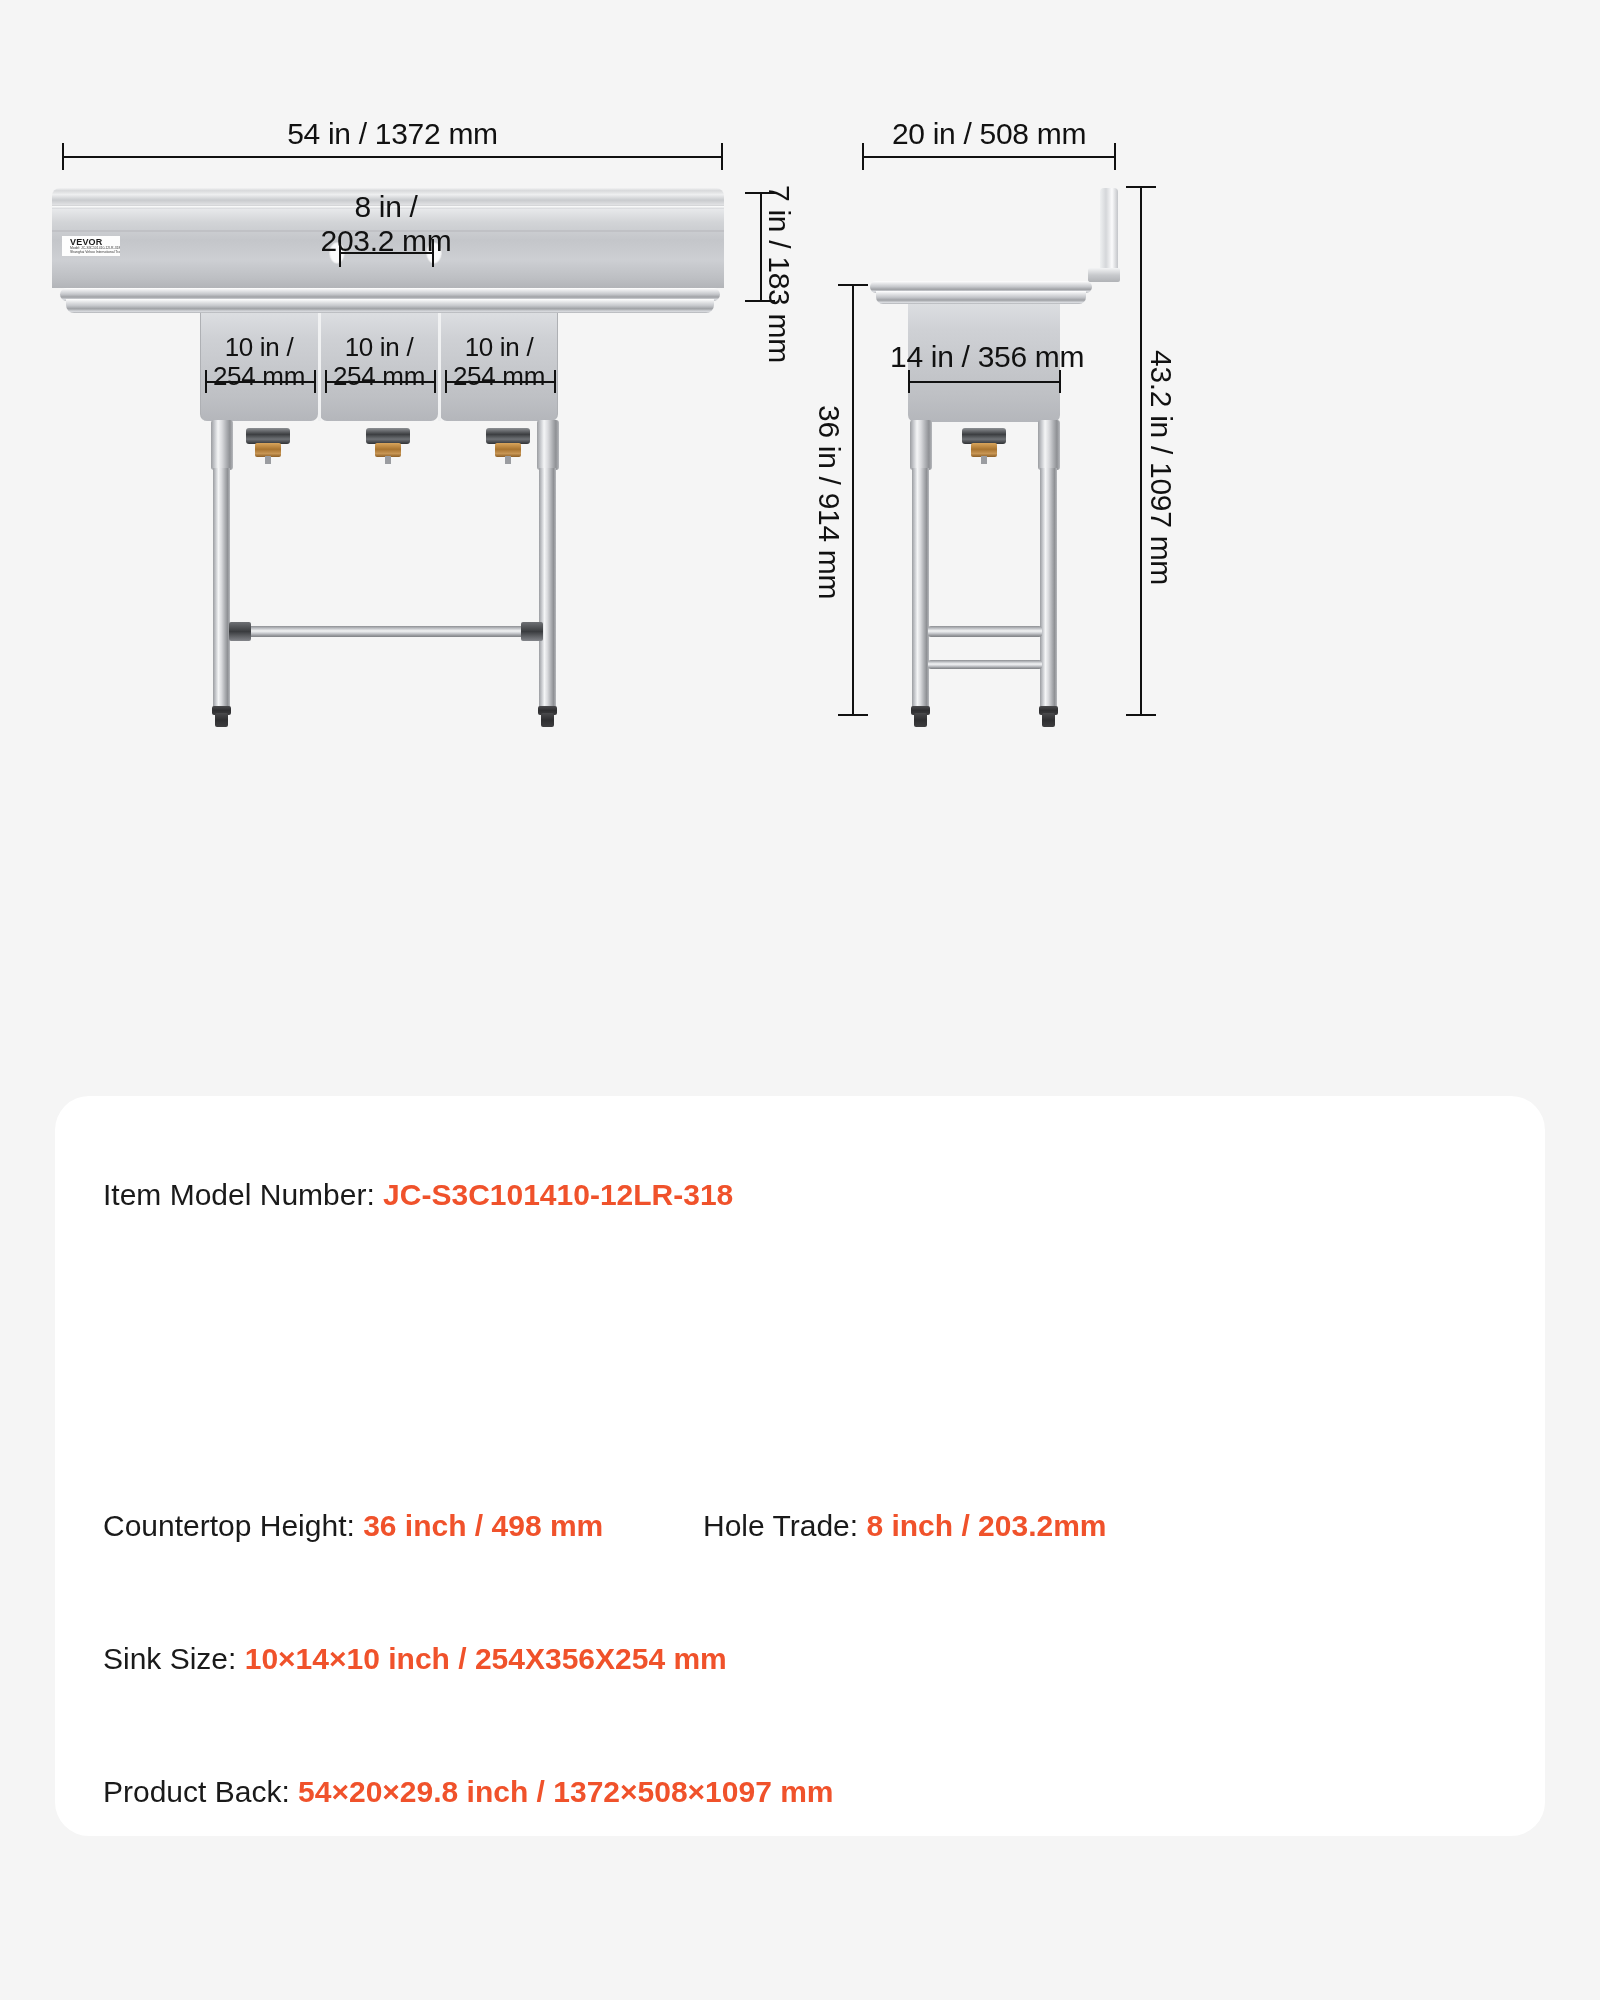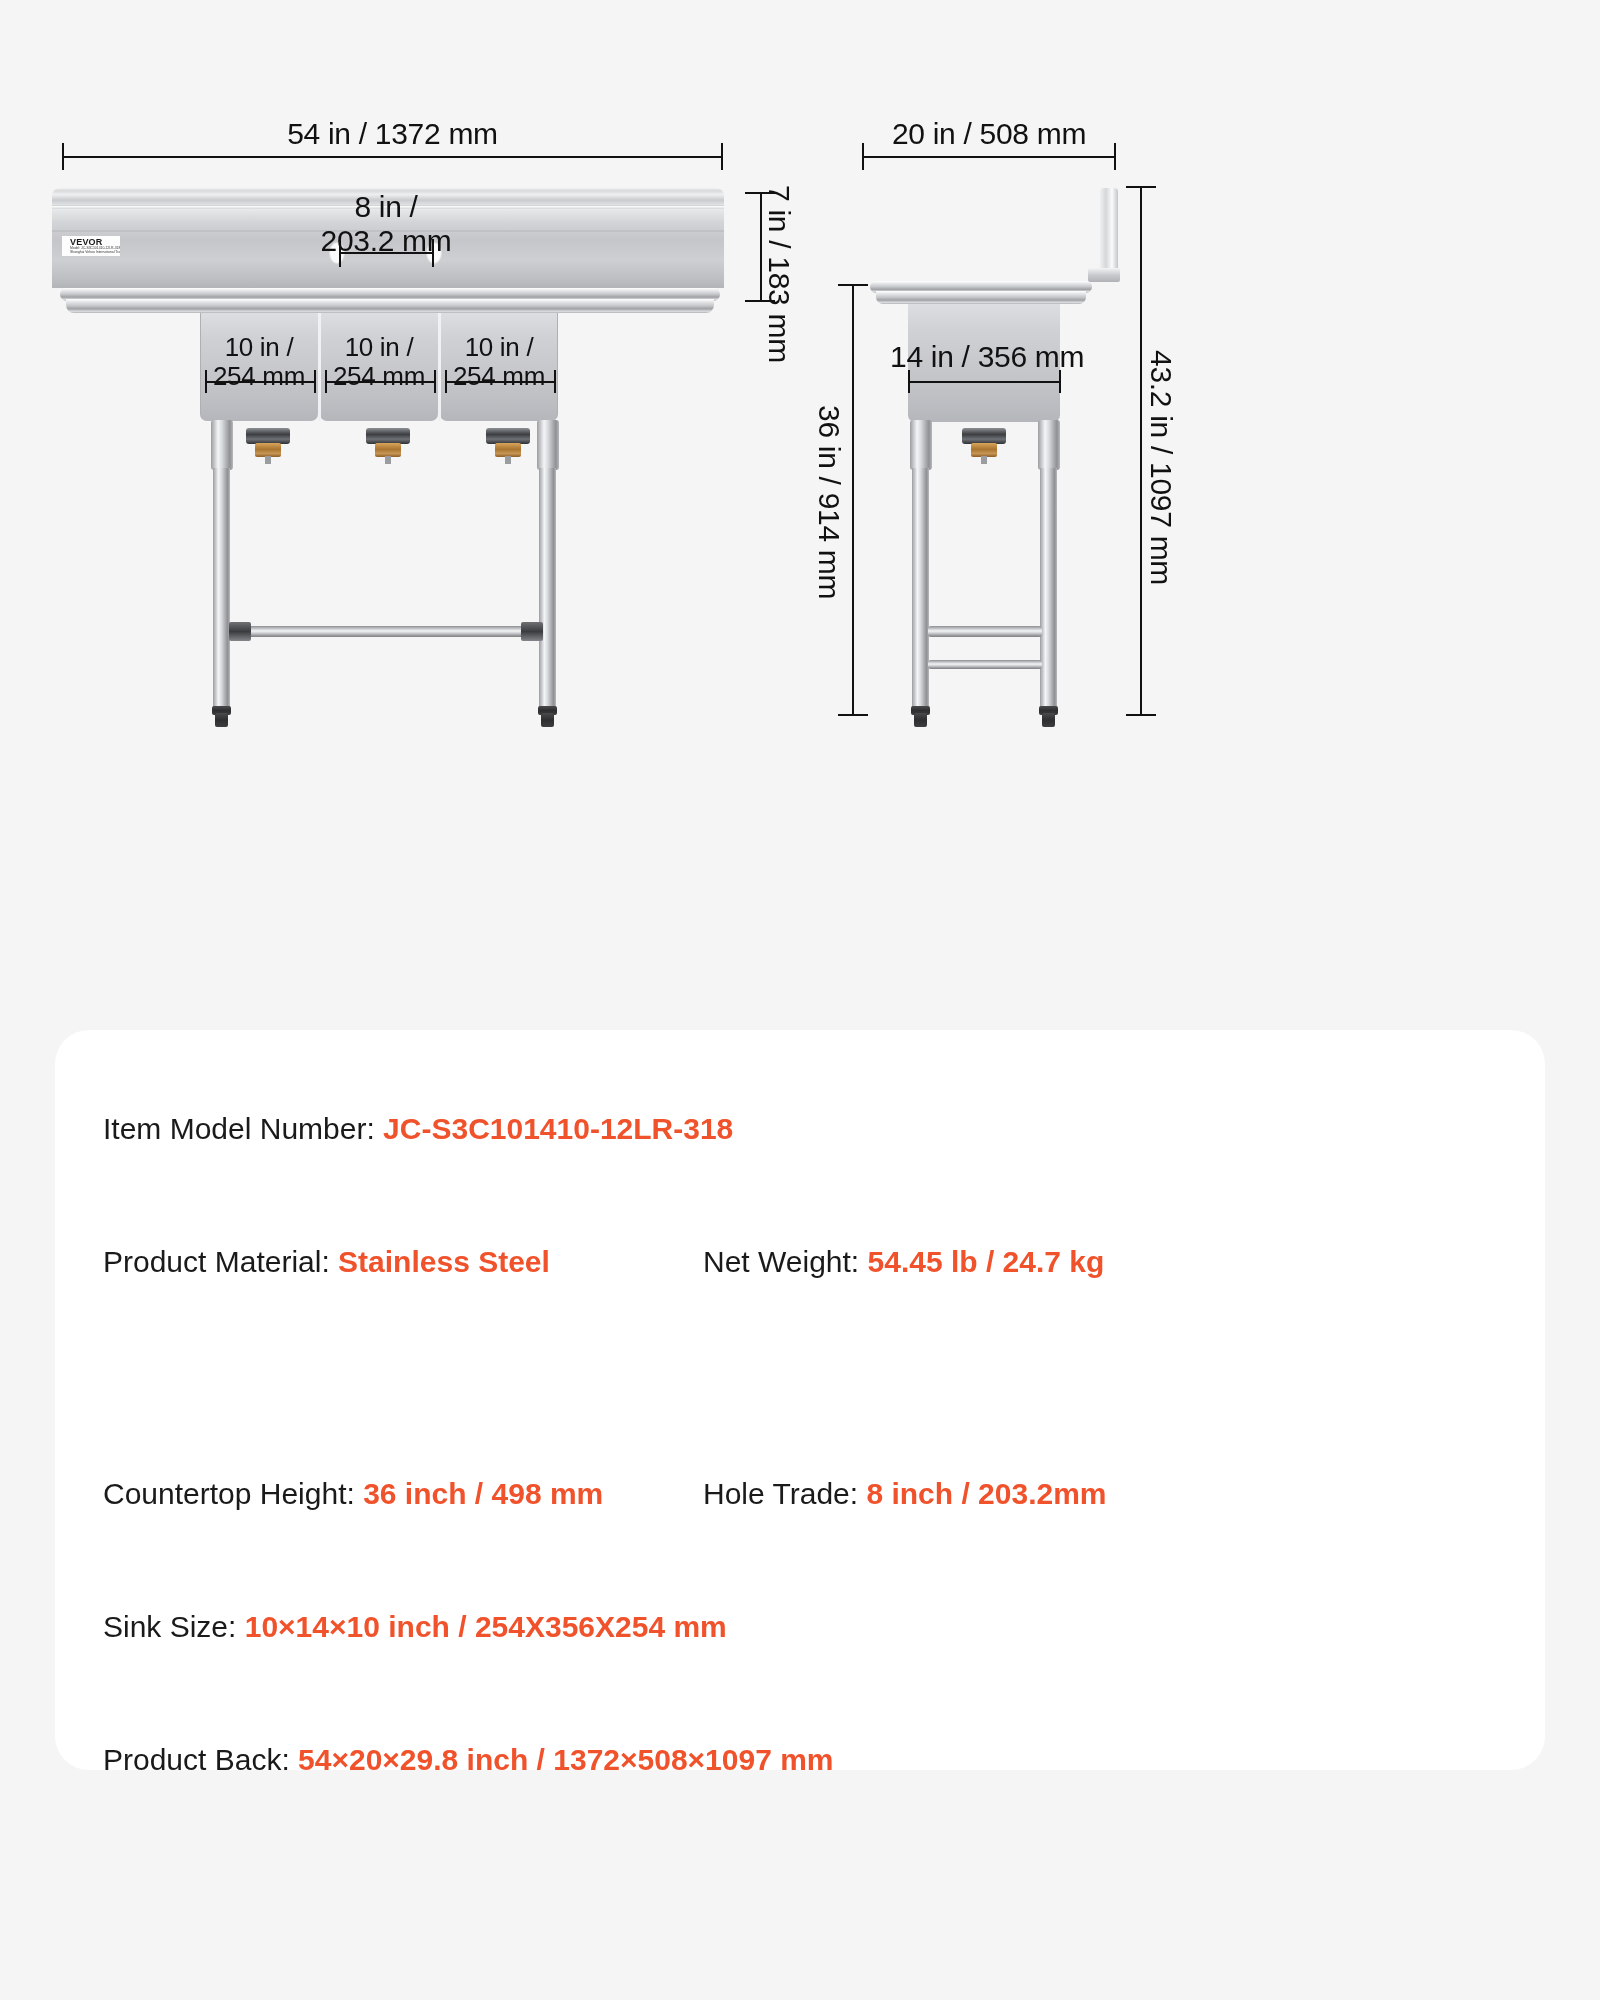--- a/index.html
+++ b/index.html
@@ -86,21 +86,21 @@
   .vevor-name {
     font-size: 9px; font-weight: 700; color: #1b1b1b; letter-spacing: 0.2px;
   }
   .vevor-sub {
     font-size: 3.4px; color: #3a3a3a; white-space: nowrap;
   }
 
   
   .spec-card {
     position: absolute;
-    left: 55px; top: 1030px;
+    left: 55px; top: 1096px;
     width: 1490px; height: 740px;
     background: #ffffff;
     border-radius: 34px;
   }
   .spec-rows { padding: 82px 0 0 48px; }
   .spec-row { display: flex; margin-bottom: 0; }
   .spec-item { font-size: 30px; color: #1a1a1a; white-space: nowrap; }
   .spec-item .val { color: #f0522b; font-weight: 700; }
   .col-a { width: 600px; }
   .r-gap { height: 99px; }
@@ -283,28 +283,20 @@
   <div class="spec-card">
     <div class="spec-rows">
 
       <div class="spec-row">
         <div class="spec-item">
           <span>Item Model Number: </span><span class="val">JC-S3C101410-12LR-318</span>
         </div>
       </div>
       <div class="r-gap"></div>
 
-      <div class="spec-row">
-        <div class="spec-item col-a">
-          <span>Product Material: </span><span class="val">Stainless Steel</span>
-        </div>
-        <div class="spec-item">
-          <span>Net Weight: </span><span class="val">54.45 lb / 24.7 kg</span>
-        </div>
-      </div>
       <div class="r-gap"></div>
 
       <div class="r-gap"></div>
 
       <div class="spec-row">
         <div class="spec-item col-a">
           <span>Countertop Height: </span><span class="val">36 inch / 498 mm</span>
         </div>
         <div class="spec-item">
           <span>Hole Trade: </span><span class="val">8 inch / 203.2mm</span>

